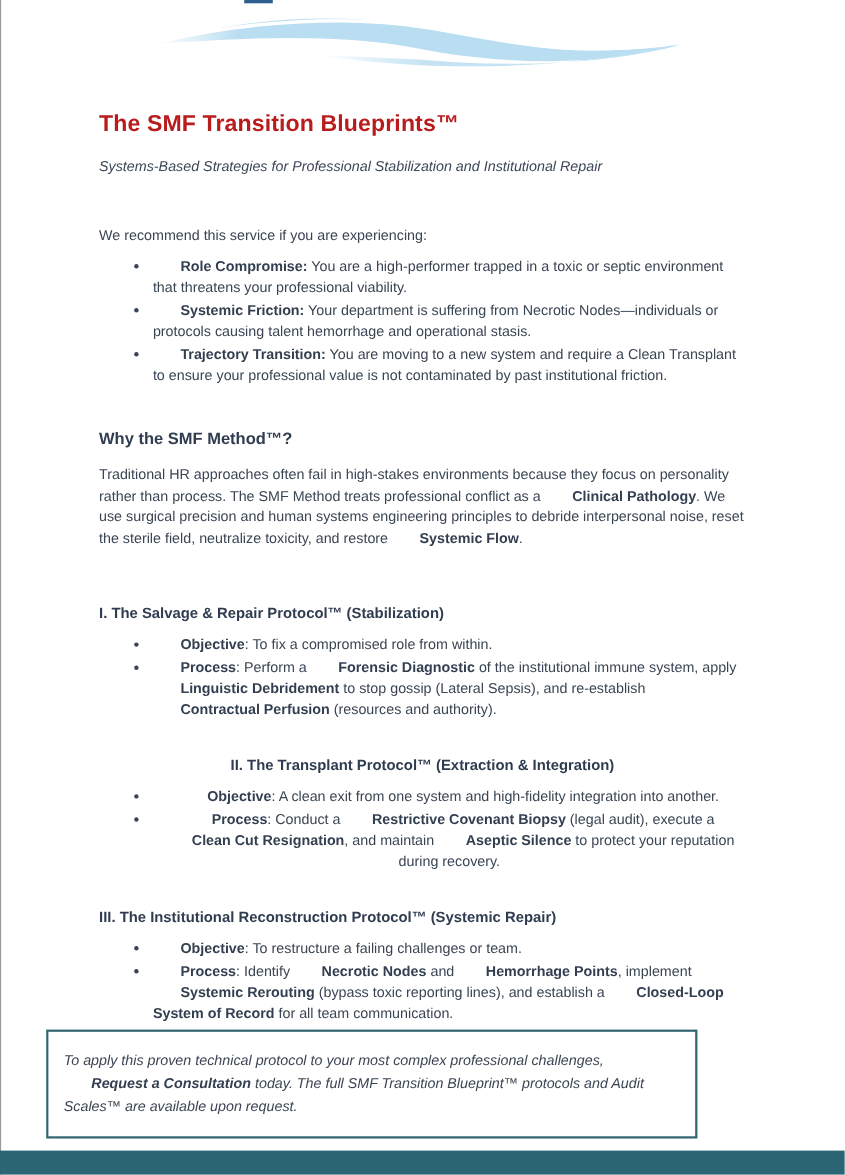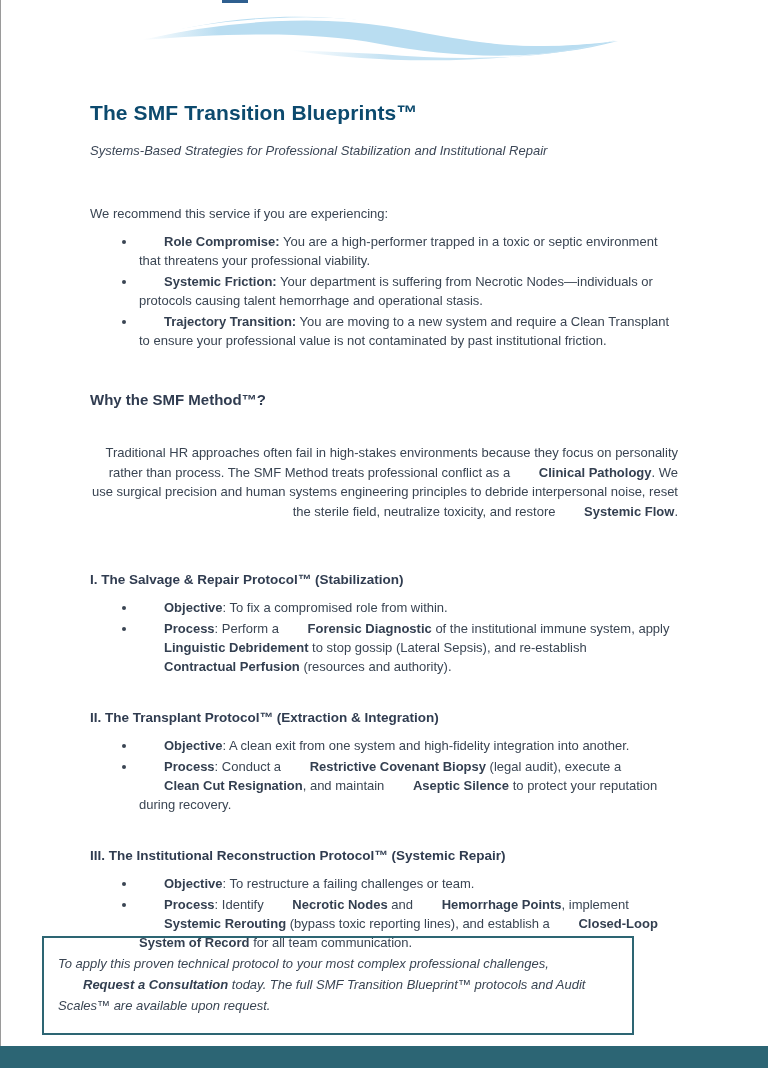--- a/index.html
+++ b/index.html
@@ -32,21 +32,21 @@
   .content {
     position: absolute;
     left: 90px; top: 100px;
     width: 588px;
   }
   h1.doc-title {
     margin: 0;
     font-size: 21px;
     line-height: 26px;
     font-weight: 700;
-    color: #0c4a6e;
+    color: #b91c1c;
     letter-spacing: 0.1px;
   }
   .doc-subtitle {
     margin-top: 16px;
     font-size: 13px;
     line-height: 18px;
     font-style: italic;
     color: #3c4757;
   }
   .lead {
@@ -66,42 +66,41 @@
   }
   ul.bullets li b, .rich b { font-weight: 700; color: #333f50; padding-left: 25px; }
   h2.section-heading {
     margin: 40px 0 0 0;
     font-size: 15px;
     line-height: 20px;
     font-weight: 700;
     color: #303c50;
   }
   p.body-par {
-    margin: 33px 0 0 0;
+    margin: 11px 0 0 0;
     font-size: 13px;
     line-height: 19.5px;
-    text-align: right;
   }
   h2.center-heading {
     margin: 30px 0 0 0;
     font-size: 17.5px;
     line-height: 24px;
     font-weight: 700;
     color: #2f3d52;
     text-align: center;
   }
   h3.protocol-heading {
     margin: 0;
     font-size: 13.5px;
     line-height: 18px;
     font-weight: 700;
     color: #303c50;
   }
   .protocol-1 { margin-top: 50px; }
-  .protocol-2 { margin-top: 33px; }
+  .protocol-2 { margin-top: 33px; text-align: center; }
   .protocol-3 { margin-top: 33px; }
   .callout {
     position: absolute;
     left: 42px; top: 936px;
     width: 592px;
     box-sizing: border-box;
     border: 2px solid #2d6573;
     padding: 15px 16px 17px 14px;
     font-size: 13px;
     line-height: 21px;

